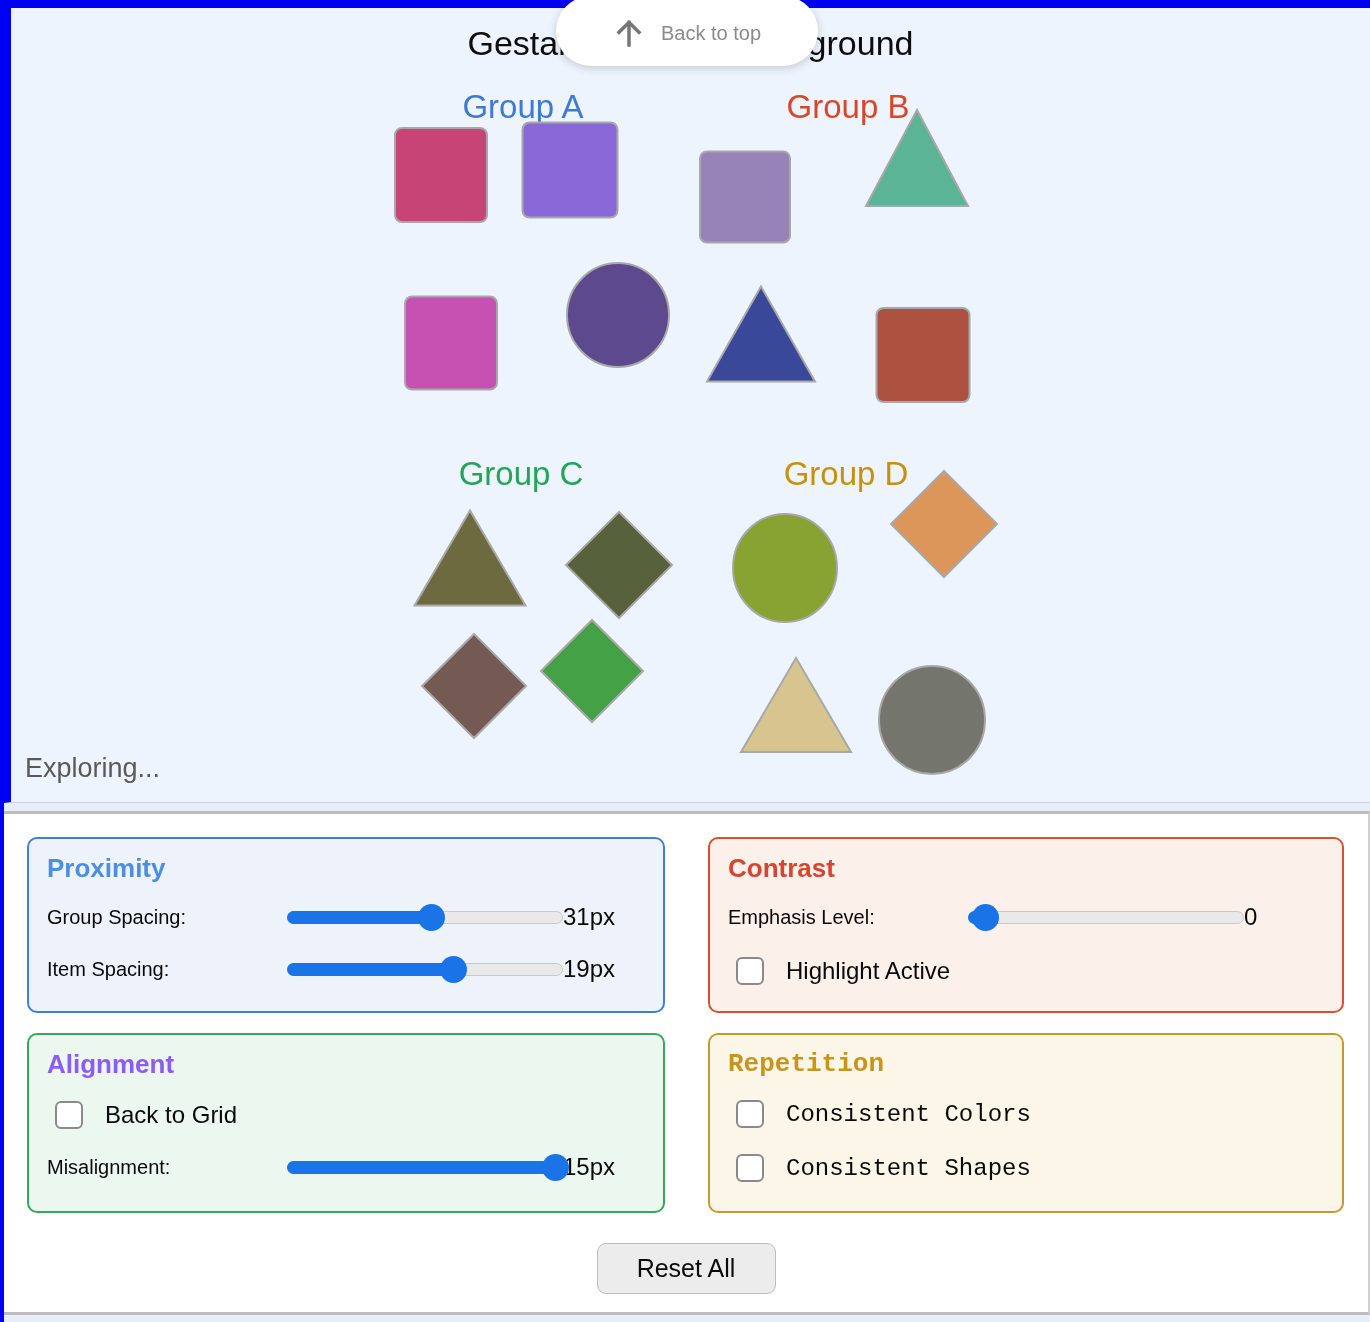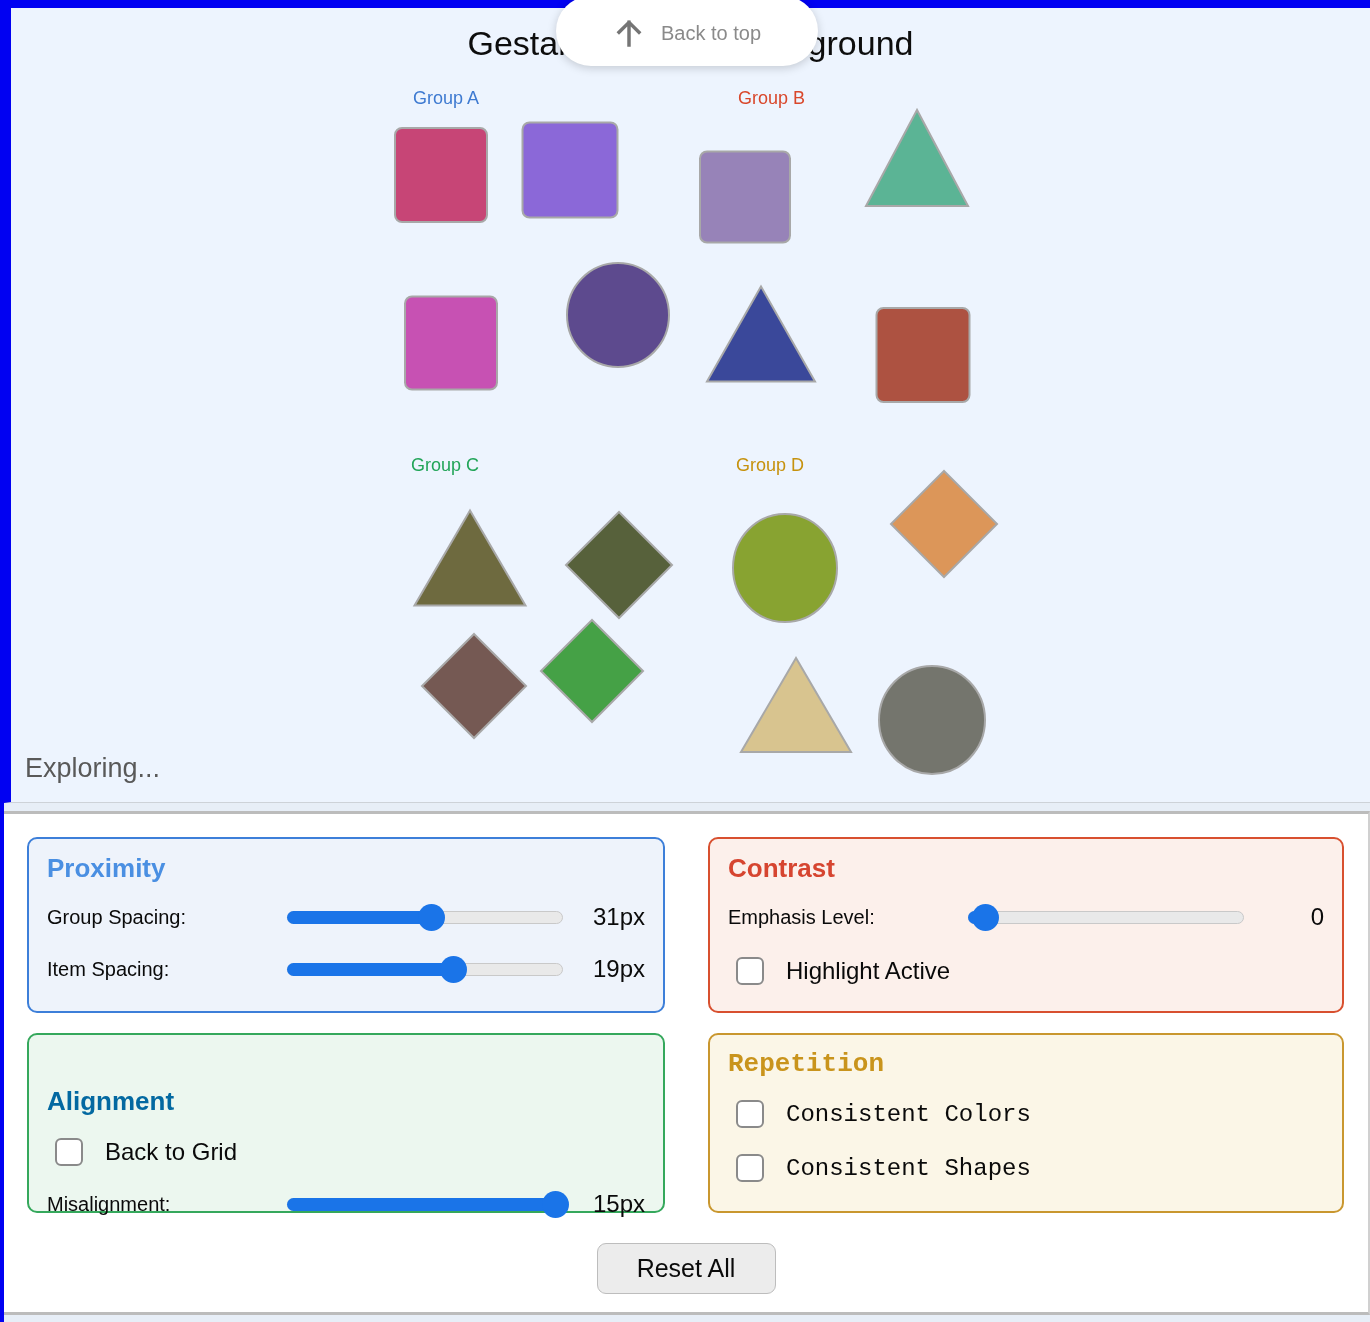--- a/index.html
+++ b/index.html
@@ -21,22 +21,22 @@
     background:var(--canvas-bg);
     border-top:8px solid var(--frame-blue);
     border-left:7px solid var(--frame-blue);
     border-bottom:1px solid #cdd2d8;
   }
   .page-title{
     position:absolute; top:16px; left:0; width:100%;
     text-align:center; font-size:34px; font-weight:500; color:#0d0d0d;
   }
   .group-label{
-    position:absolute; width:220px; 
-    font-size:18px; font-weight:500;
+    position:absolute; width:220px; text-align:center;
+    font-size:33px; font-weight:500;
   }
   #group-label-a{left:402px; top:80px;}
   #group-label-b{left:727px; top:80px;}
   #group-label-c{left:400px; top:447px;}
   #group-label-d{left:725px; top:447px;}
   .shapes-svg{position:absolute; left:0; top:0; pointer-events:all;}
   .status-text{
     position:absolute; left:14px; top:745px;
     font-size:27px; color:#595959;
   }
@@ -66,21 +66,21 @@
   #panel-alignment {left:23px;  top:219px; width:638px; height:180px;}
   #panel-repetition{left:704px; top:219px; width:636px; height:180px;}
   .panel-title{font-size:26px; font-weight:bold; margin-bottom:8px;}
   .ctl-row{display:flex; align-items:center; margin-top:14px; height:38px;}
   .ctl-label{width:240px; font-size:20px; color:#0a0a0a; flex-shrink:0;}
   .slider{position:relative; width:276px; height:28px; flex-shrink:0; cursor:pointer;}
   .slider .track{position:absolute; left:0; right:0; top:8px; height:13px; border-radius:7px;
     background:var(--slider-track); border:1px solid var(--slider-track-border);}
   .slider .fill{position:absolute; left:0; top:8px; height:13px; border-radius:7px; background:var(--slider-blue);}
   .slider .thumb{position:absolute; top:1px; width:27px; height:27px; border-radius:50%; background:var(--slider-blue);}
-  .ctl-value{flex:1; text-align:right; font-size:24px; color:#0a0a0a;}
+  .ctl-value{flex:1; text-align:left; font-size:24px; color:#0a0a0a;}
   .checkbox-row{display:flex; align-items:center; gap:22px; margin-top:16px; height:38px;}
   .checkbox-box{width:28px; height:28px; background:#ffffff;
     border:2px solid var(--checkbox-border); border-radius:6px; cursor:pointer; flex-shrink:0;}
   .checkbox-label{font-size:24px; color:#0a0a0a;text-align:right;}
   .indent{margin-left:8px;}
   
   .actions-row{
     position:absolute; top:429px; left:0; width:100%;
     display:flex; justify-content:center; 
   }
@@ -166,21 +166,21 @@
       </span>
       <span class="ctl-value">0</span>
     </div>
     <div class="checkbox-row indent">
       <span class="checkbox-box"></span>
       <span class="checkbox-label">Highlight Active</span>
     </div>
   </div>
 
   <div class="panel" id="panel-alignment" style="border-color: rgb(53, 168, 92); background-color: rgb(236, 247, 239);">
-    <div class="panel-title" style="color: #0369a1; margin-top: 37px;">Alignment</div>
+    <div class="panel-title" style="color: #8b5cf6;">Alignment</div>
     <div class="checkbox-row indent">
       <span class="checkbox-box"></span>
       <span class="checkbox-label">Back to Grid</span>
     </div>
     <div class="ctl-row">
       <span class="ctl-label">Misalignment:</span>
       <span class="slider">
         <span class="track"></span>
         <span class="fill" style="width: 97%;"></span>
         <span class="thumb" style="left: calc(97% - 13px);"></span>

